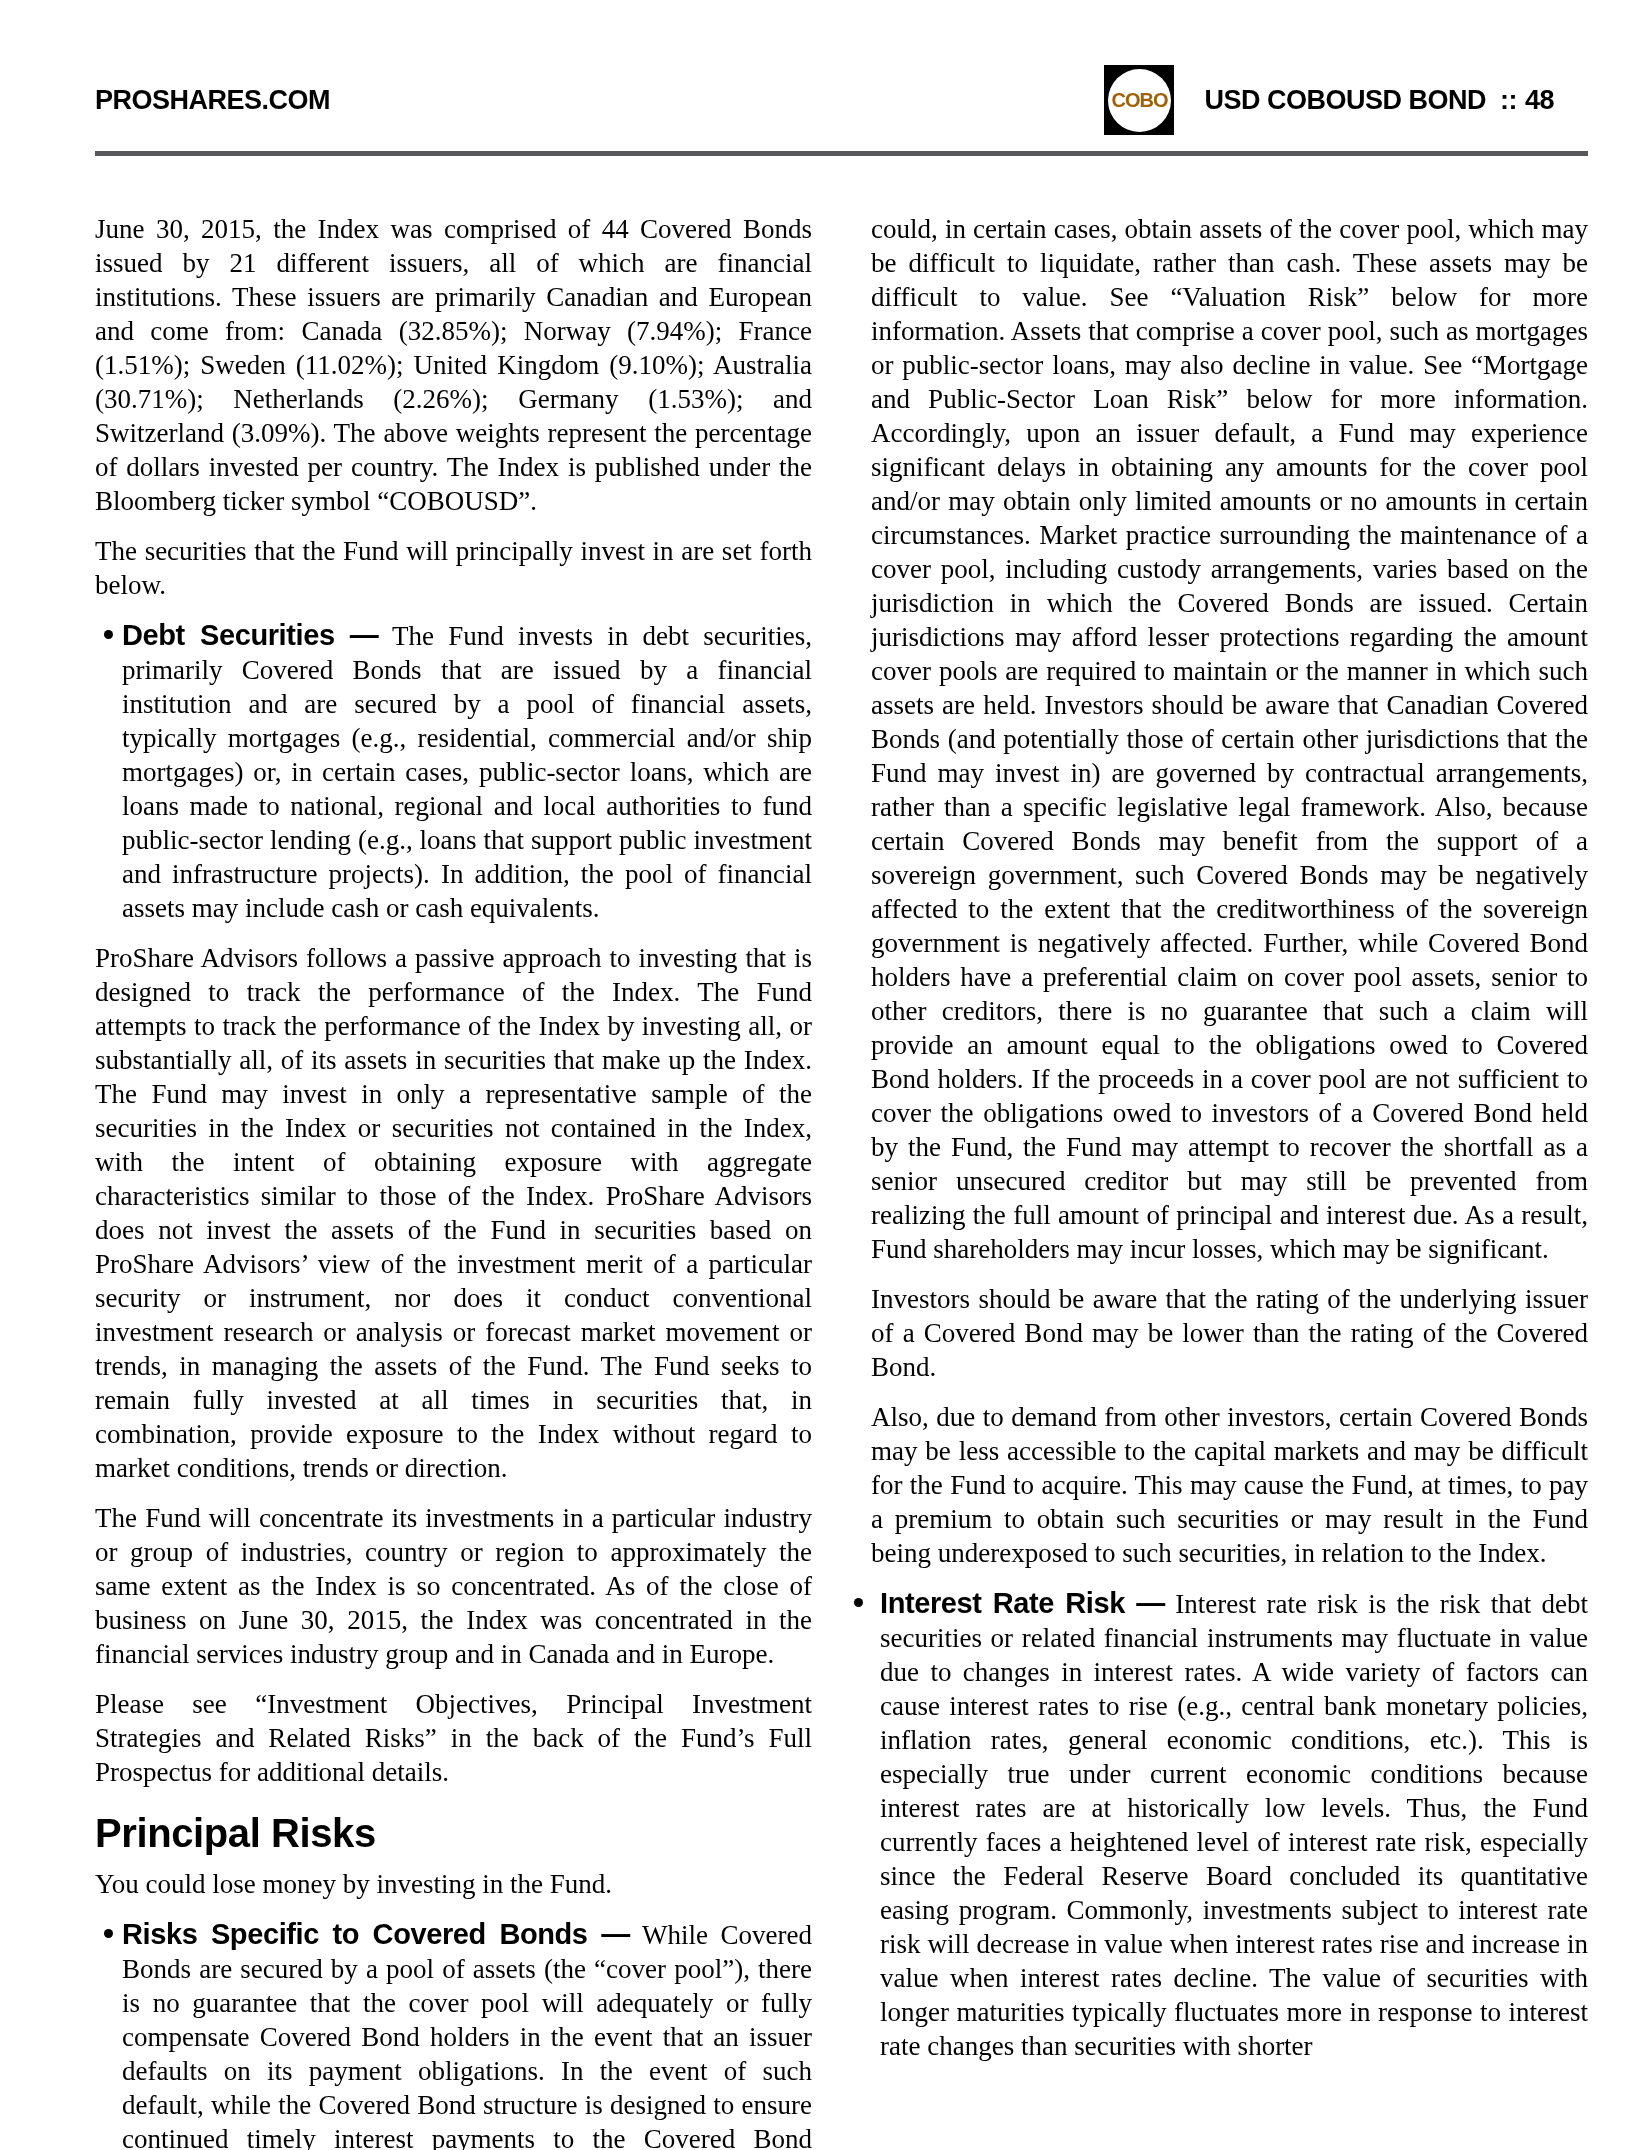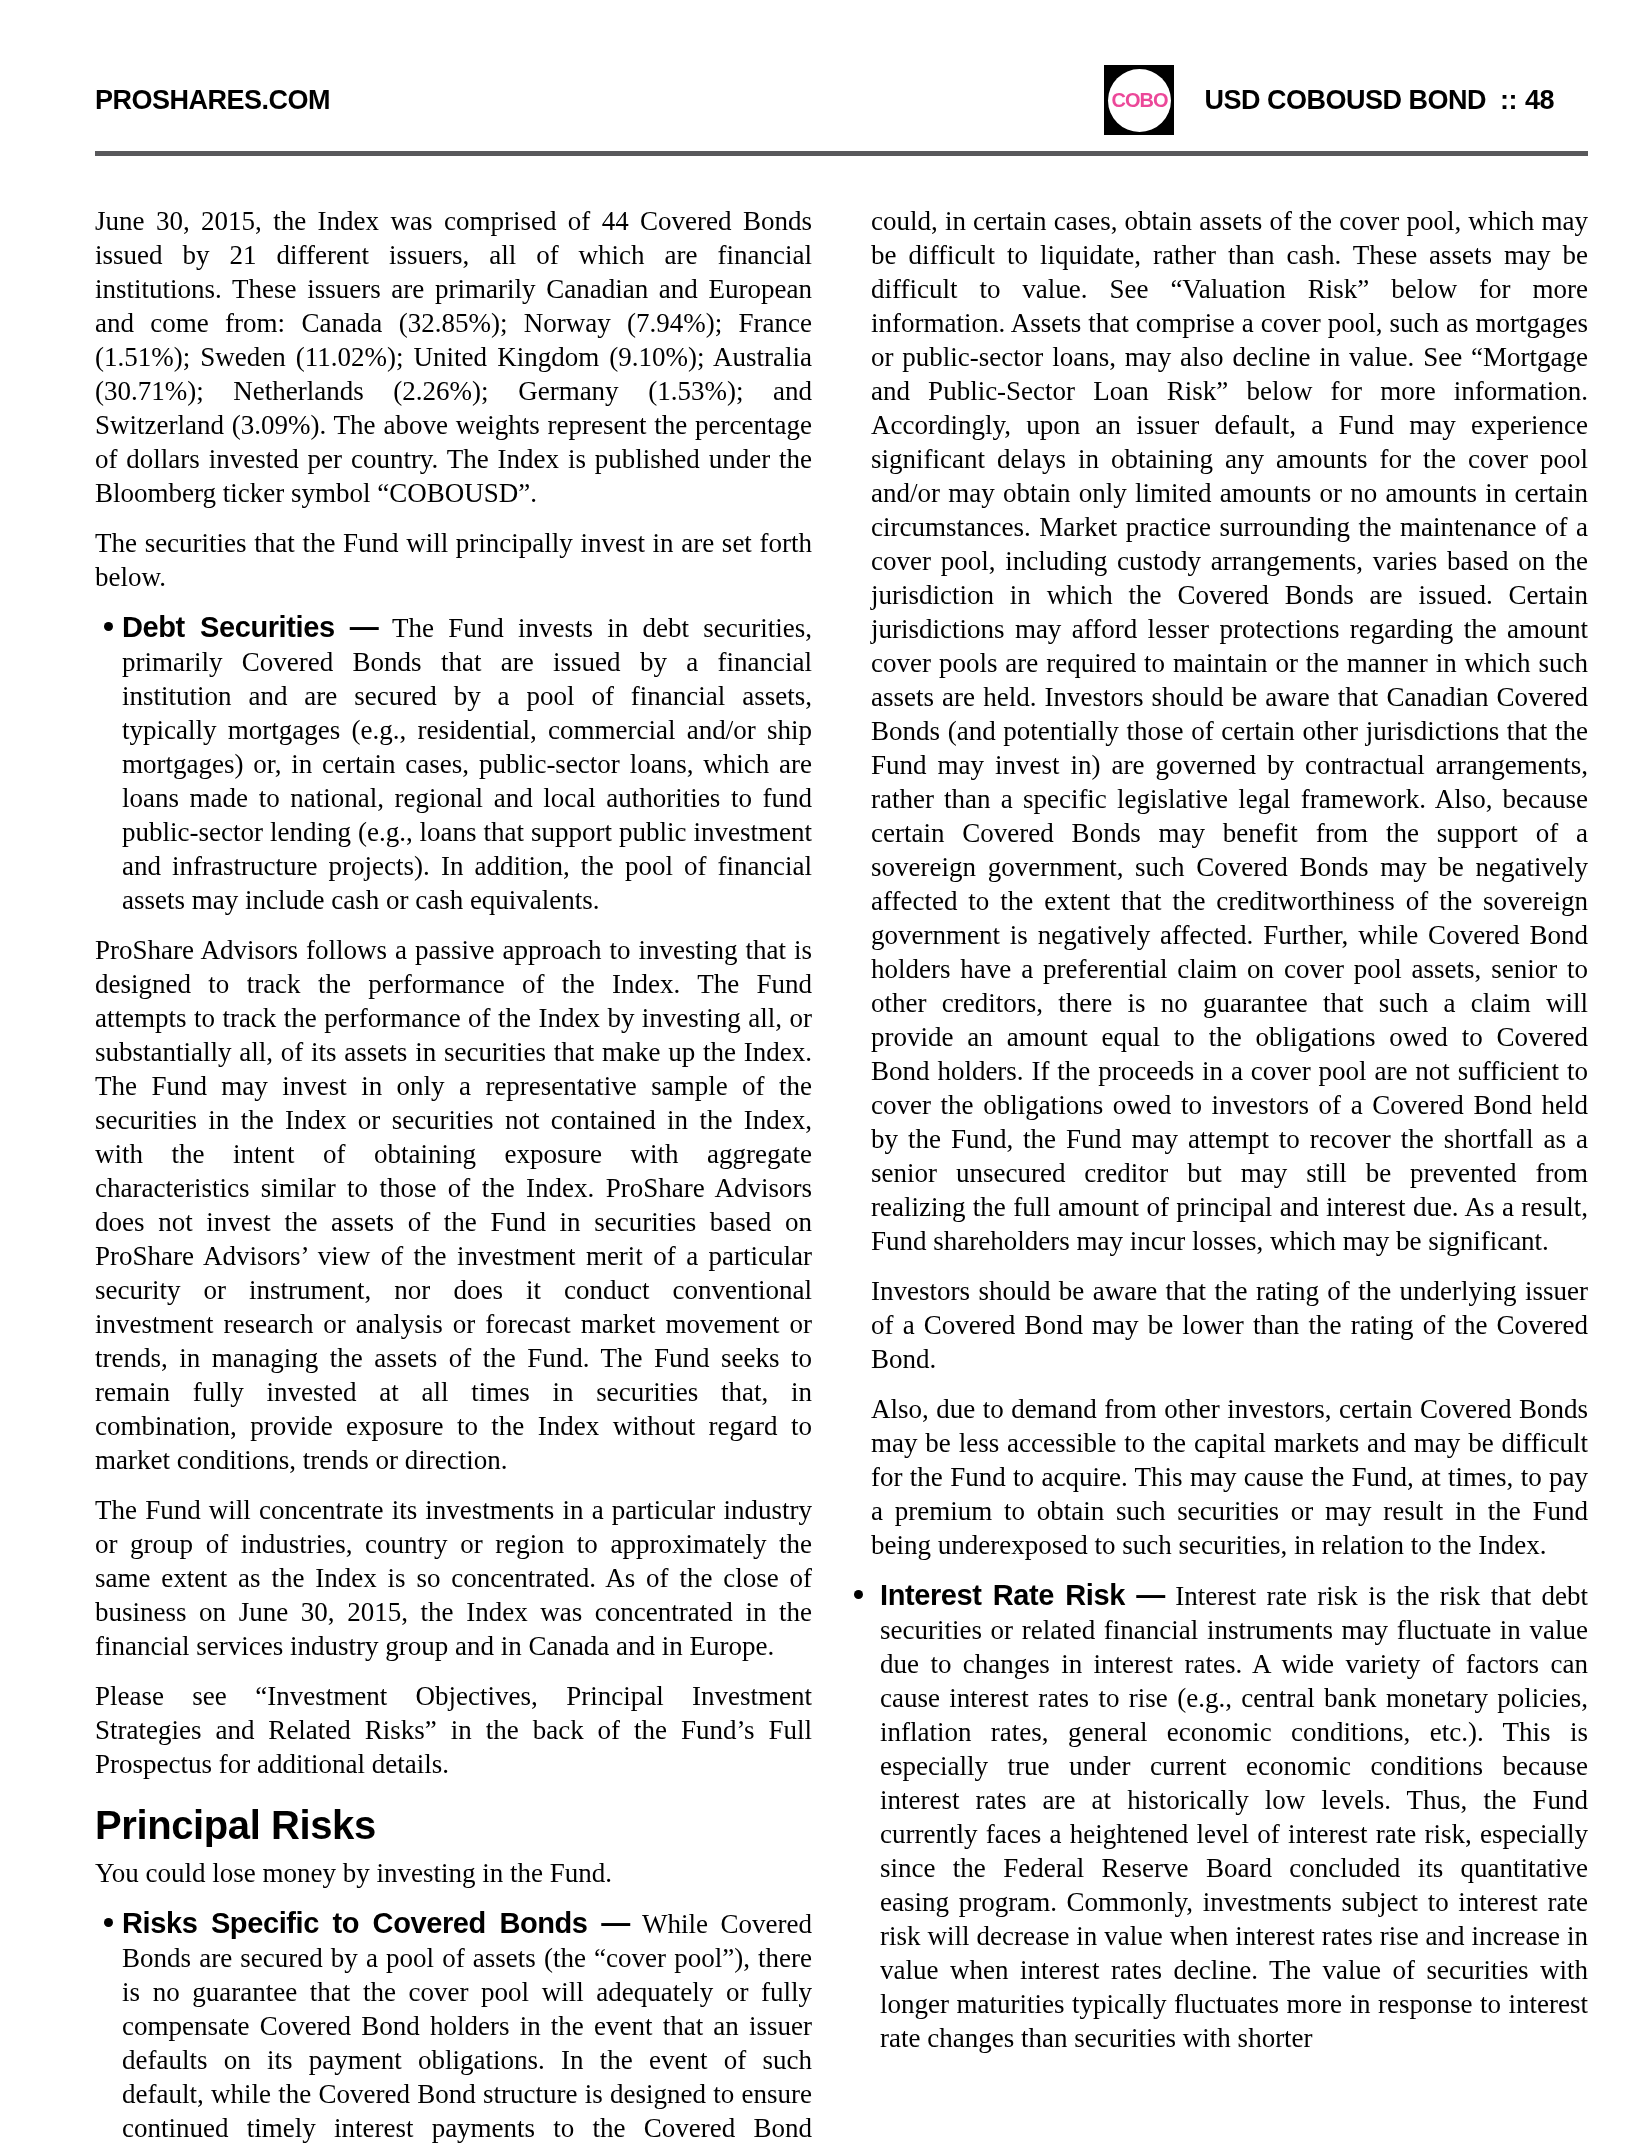--- a/index.html
+++ b/index.html
@@ -55,21 +55,21 @@
     border-radius: 50%;
     display: flex;
     align-items: center;
     justify-content: center;
   }
   .badge-label {
     font-family: "Liberation Sans", sans-serif;
     font-weight: 700;
     font-size: 20px;
     letter-spacing: -1px;
-    color: #ec4899;
+    color: #a16207;
   }
   .fund-line {
     font-family: "Liberation Sans", sans-serif;
     font-weight: 700;
     font-size: 27px;
     letter-spacing: -0.5px;
     white-space: nowrap;
   }
   .fund-line .sep { margin: 0 8px 0 14px; }
   
@@ -90,21 +90,21 @@
     display: flex;
     gap: 59px;
   }
   .col {
     width: 717px;
     flex: 0 0 717px;
     font-size: 27px;
     line-height: 34px;
     text-align: justify;
   }
-  .col p { margin: 8px 0 16px 0; }
+  .col p { margin: 16px 0 16px 0; }
   .col p:last-child, .col .bullet:last-child p { margin-bottom: 0; }
   
   .bullet {
     position: relative;
     padding-left: 27px;
     margin-bottom: 16px;
   }
   .bullet .dot {
     position: absolute;
     left: 9px;

